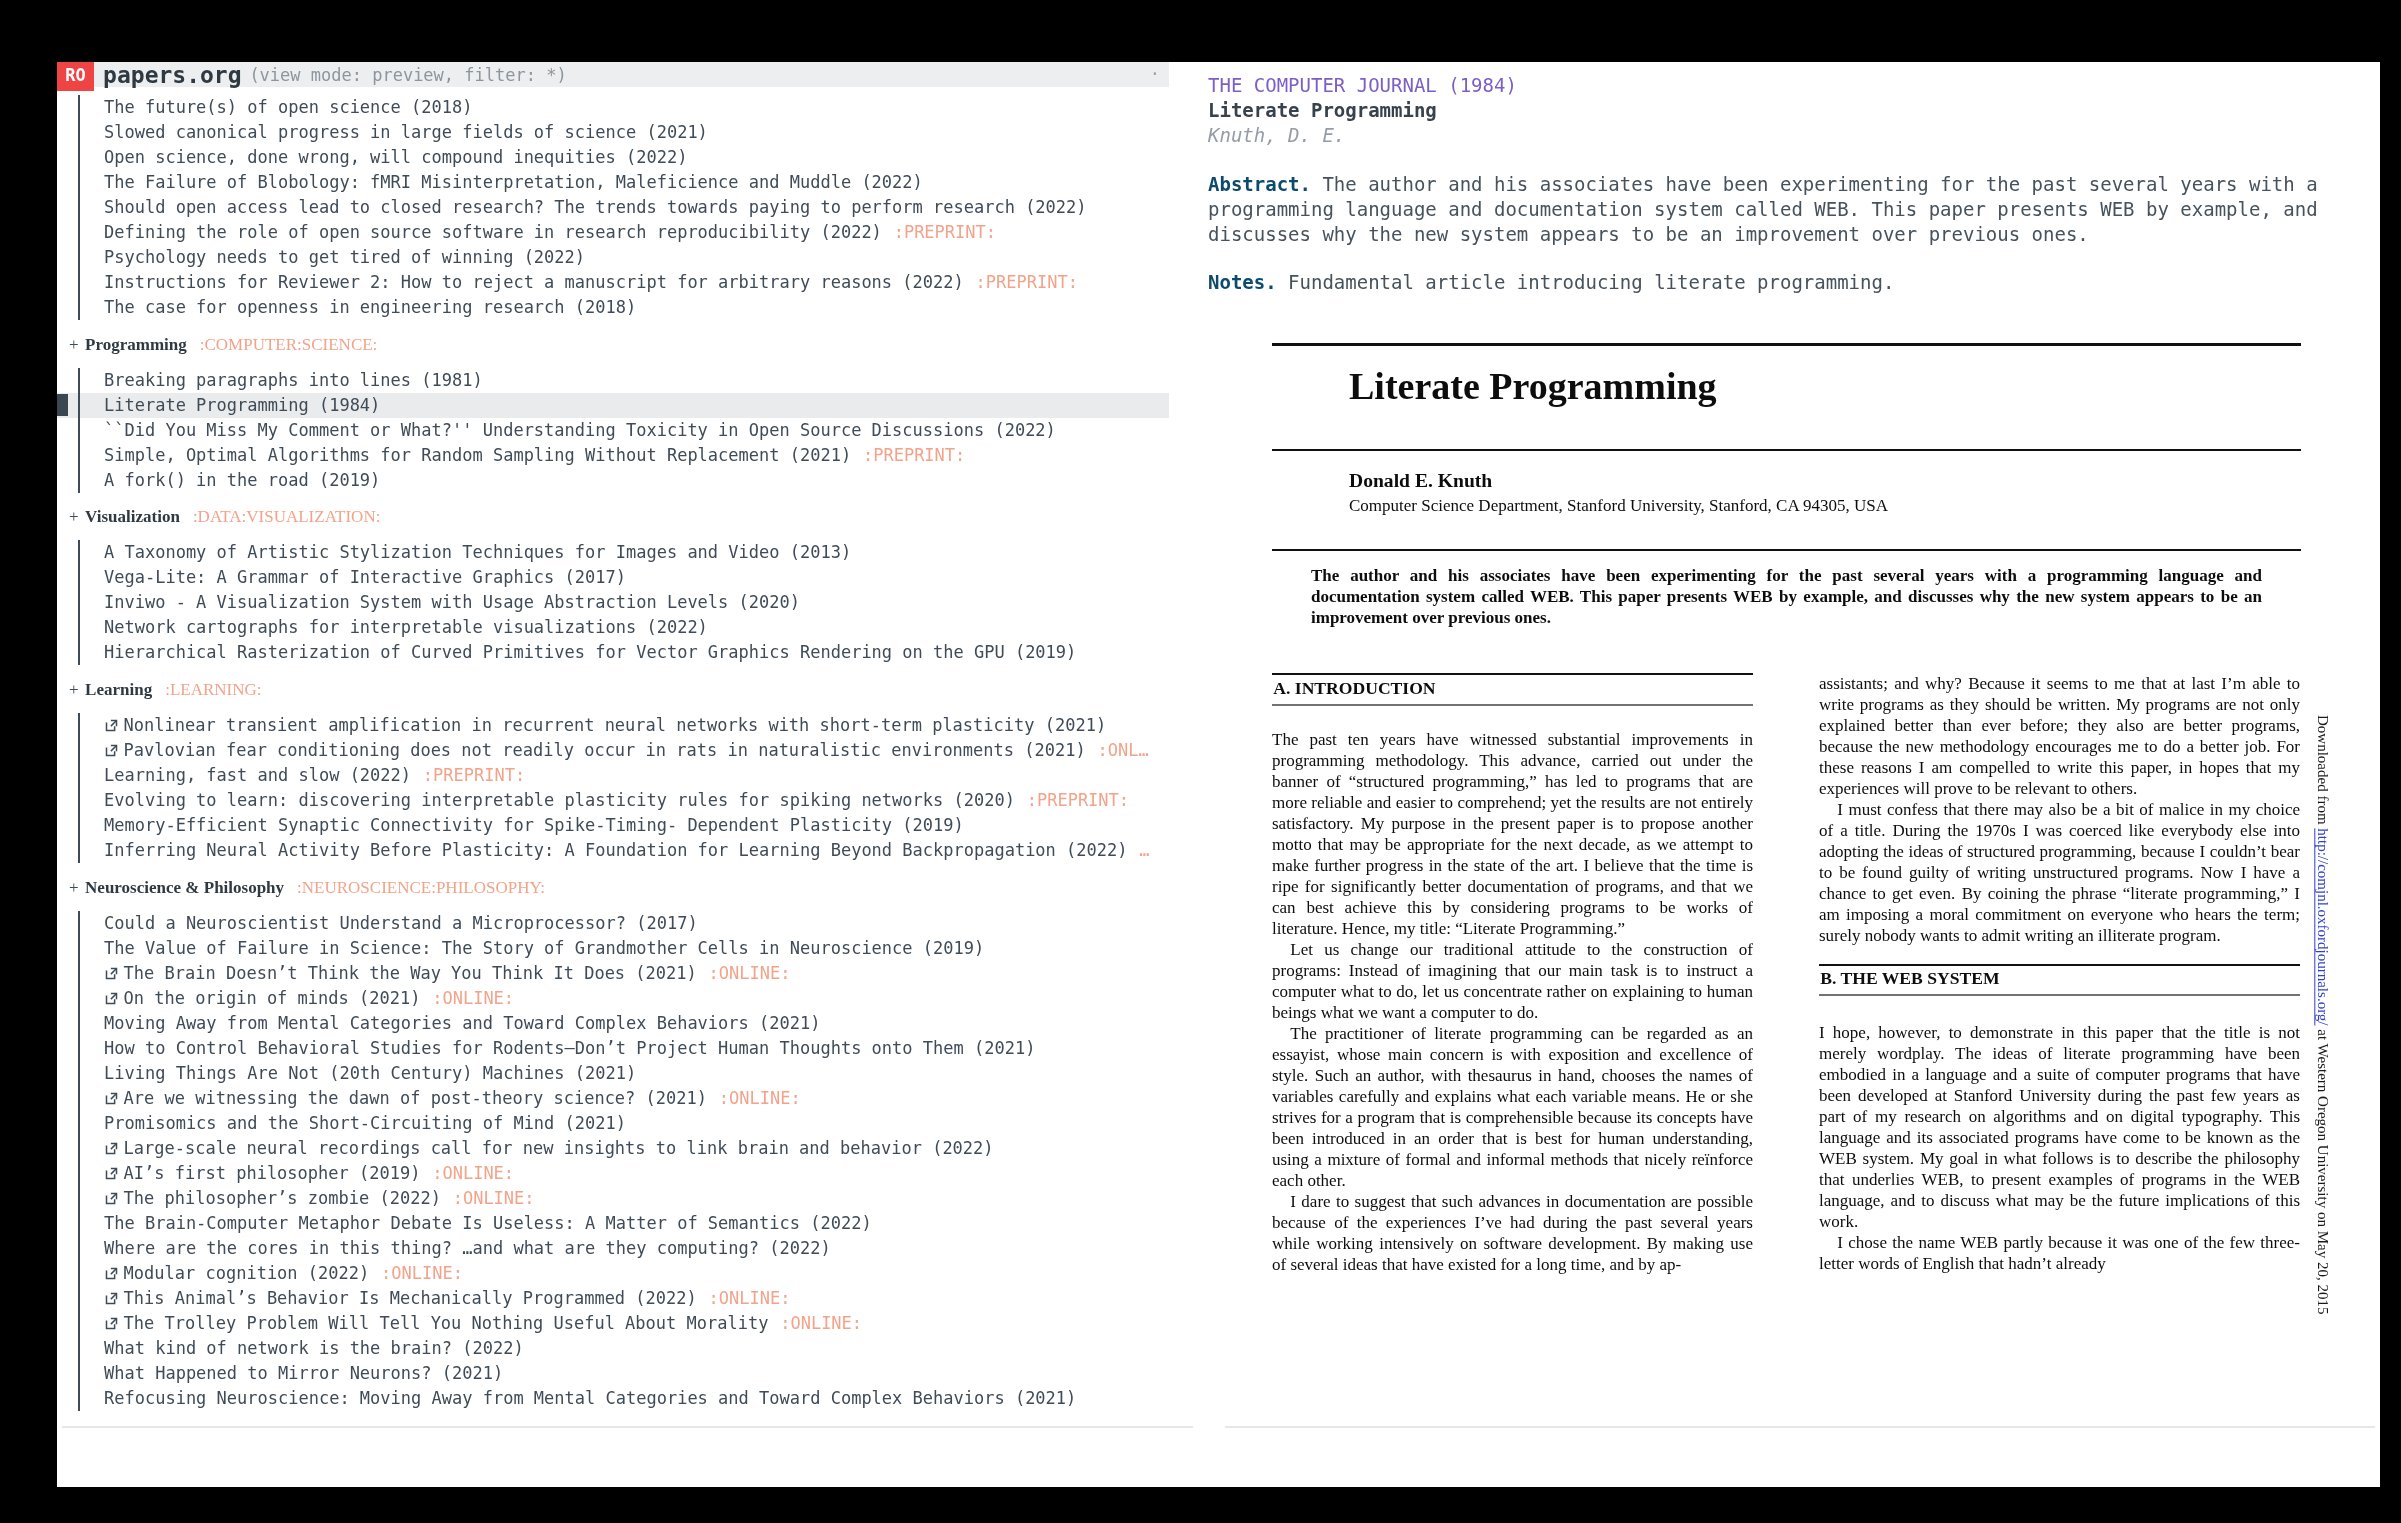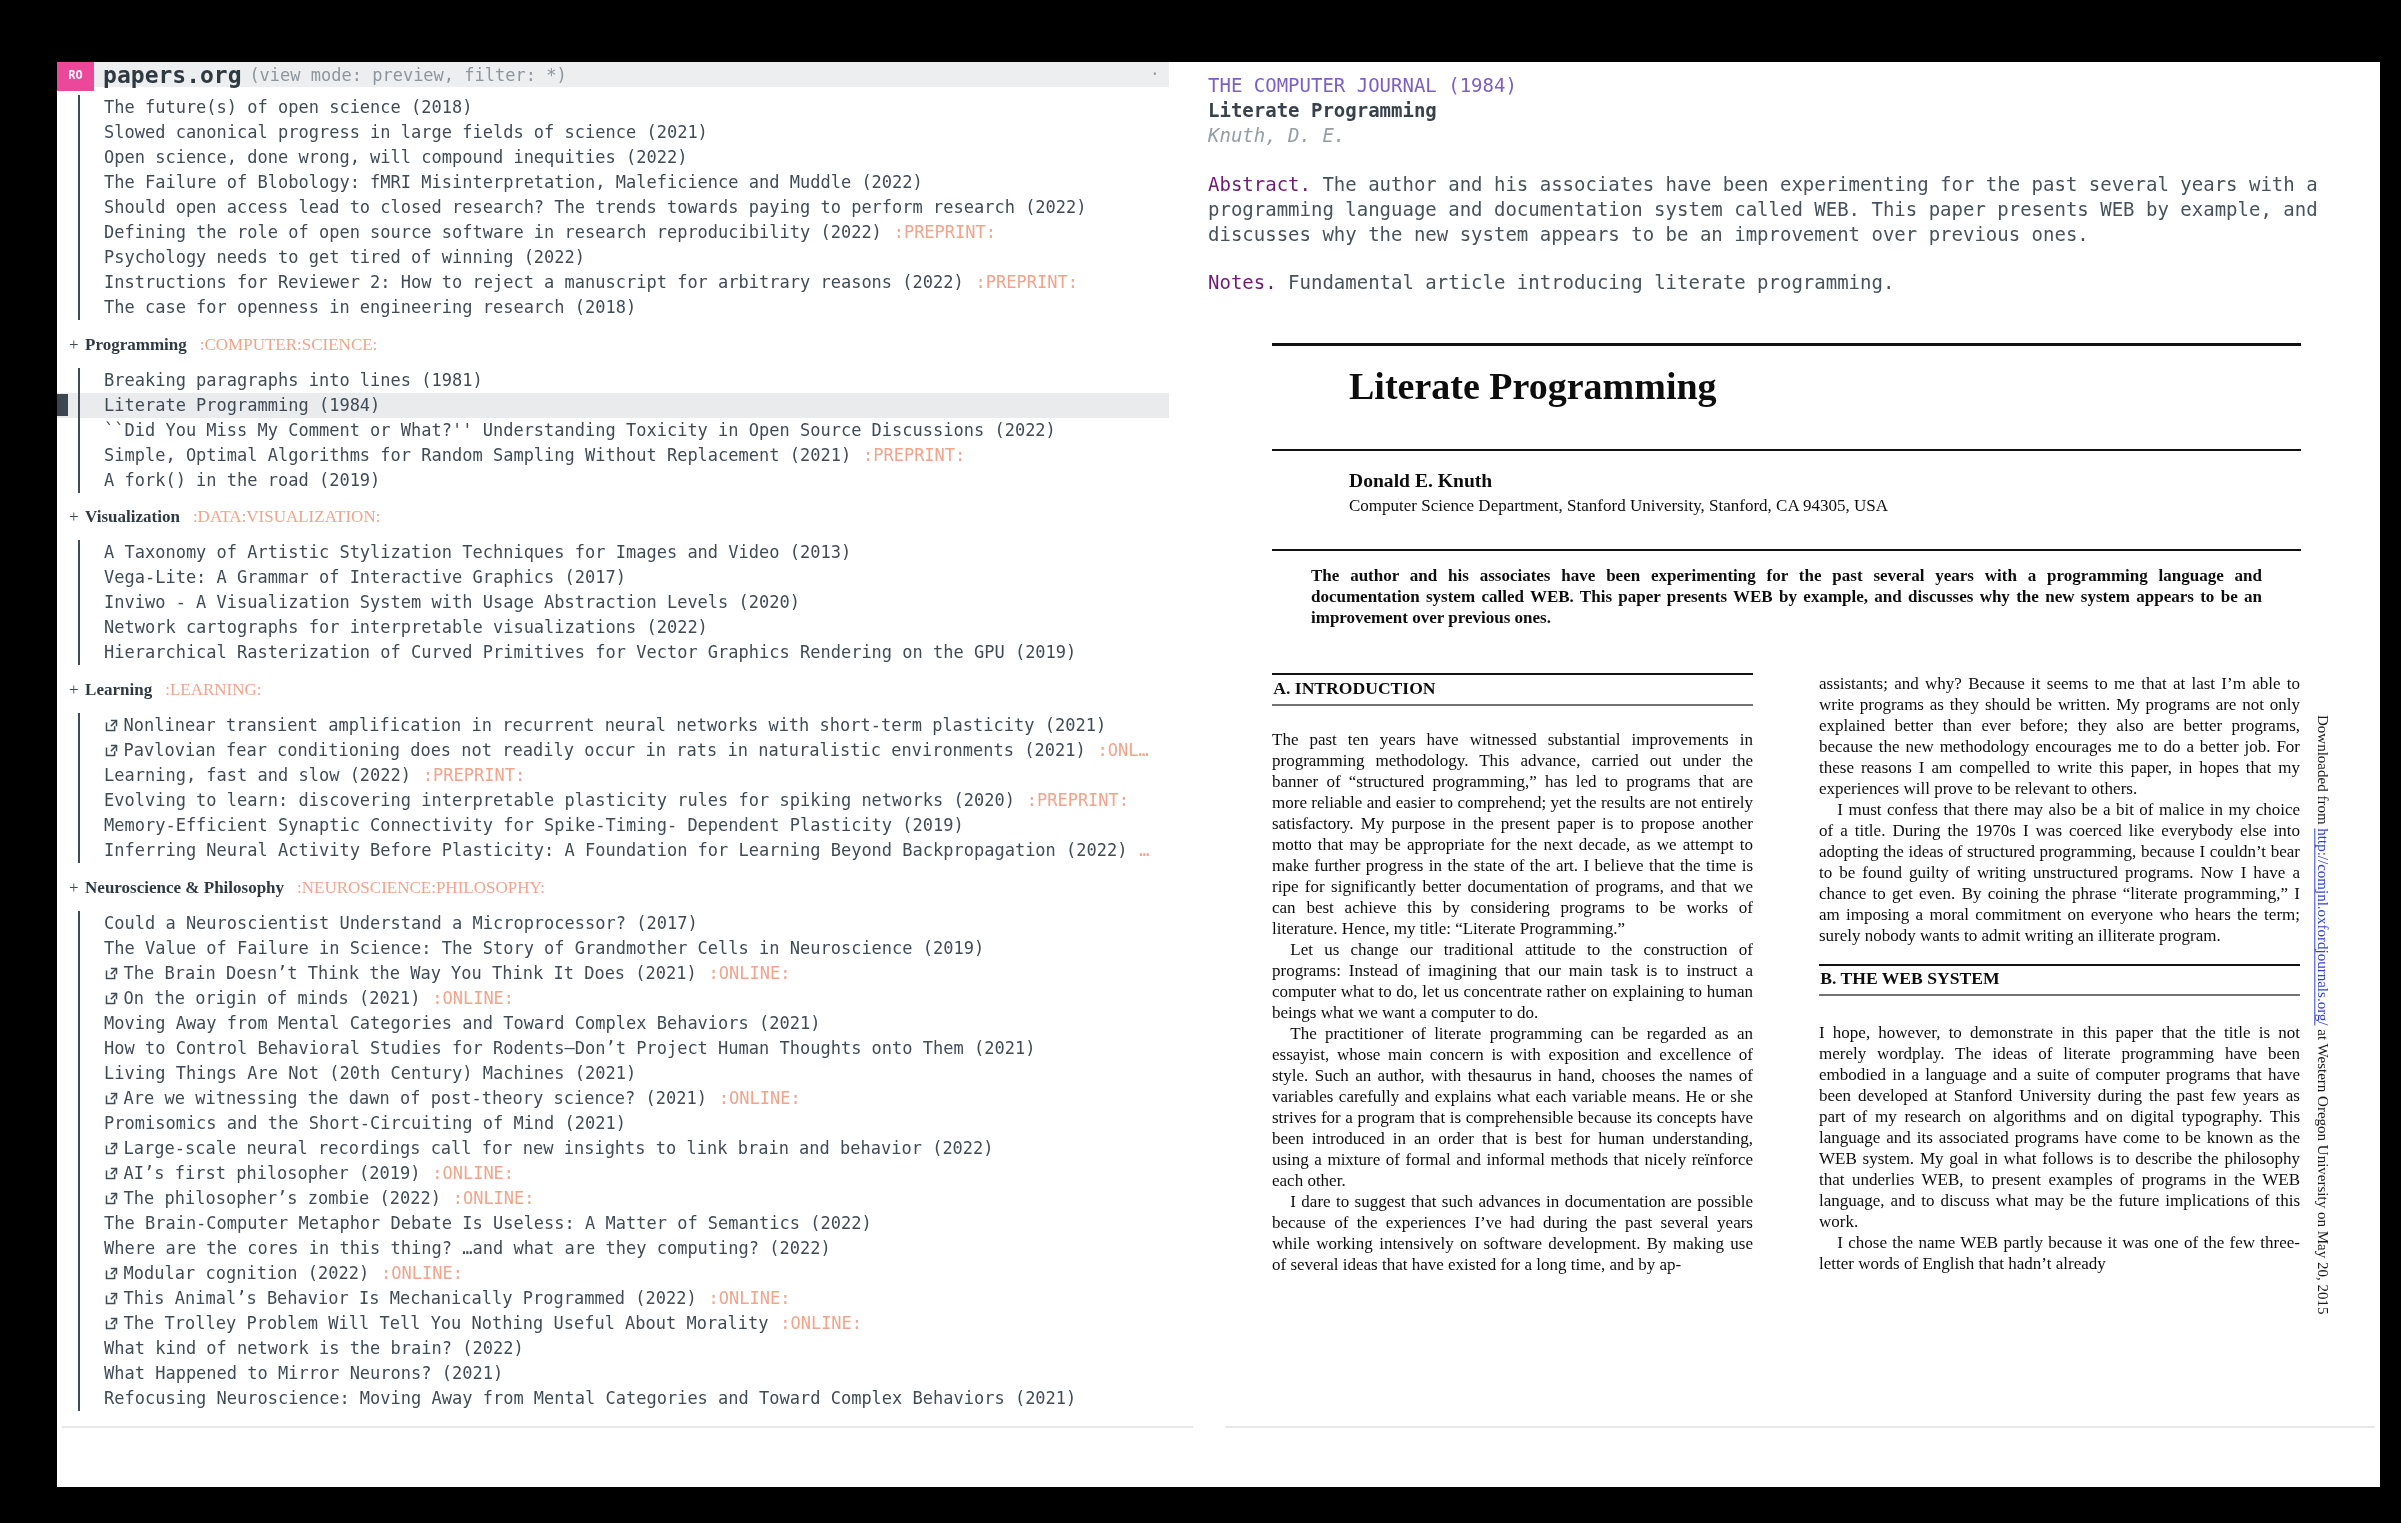--- a/index.html
+++ b/index.html
@@ -1,21 +1,21 @@
 <!DOCTYPE html>
 <html style="font-size:10.5px"><head>
 <meta charset="utf-8">
 <style>
   html,body{margin:0;padding:0;background:#000;}
   body{width:2401px;height:1523px;position:relative;font-family:"DejaVu Sans Mono",monospace;}
   .window{position:absolute;left:57px;top:62px;width:2323px;height:1425px;background:#ffffff;overflow:hidden;}
 
   
   .titlebar{position:absolute;left:0;top:0;width:1112px;height:25px;background:#eceeef;display:flex;align-items:center;}
-  .badge{width:37px;height:33px;background:#ec4899;color:#fff;font-size:12px;font-weight:bold;display:flex;align-items:center;justify-content:center;flex:0 0 auto;}
+  .badge{width:37px;height:33px;background:#ef4444;color:#fff;font-size:17px;font-weight:bold;display:flex;align-items:center;justify-content:center;flex:0 0 auto;}
   .app-title{margin-left:9.1px;font-size:23px;font-weight:bold;color:#2e3942;}
   .app-sub{margin-left:7.8px;font-size:17px;color:#8d969e;}
   .menu-dot{position:absolute;right:9.1px;top:0;line-height:25px;color:#9aa2a9;font-size:17px;}
 
   
   .list{position:absolute;left:0;top:25px;width:1112px;height:1339px;padding-top:7.8px;font-size:17px;color:#3f4b57;overflow:hidden;}
   .row{position:relative;height:25px;line-height:25px;padding-left:47px;white-space:nowrap;overflow:hidden;}
   .row::before{content:"";position:absolute;left:21px;top:0;bottom:0;width:2px;background:#3f4b57;}
   .row.selected{background:#e9ebec;}
   .row.selected::after{content:"";position:absolute;left:0;top:1.3px;bottom:1.3px;width:10.5px;background:#3a4750;}
@@ -27,21 +27,21 @@
   .gname{font-weight:bold;color:#2e3942;margin-left:6.5px;}
   .gtag{color:#f2a389;margin-left:13px;}
 
   
   .details{position:absolute;left:1151px;top:11px;width:1111px;font-size:19px;line-height:25px;color:#46525c;}
   .d-journal{color:#7b5ec6;}
   .d-title{font-weight:bold;color:#37424d;}
   .d-author{font-style:italic;color:#949da5;}
   .d-abstract{margin-top:23.5px;}
   .d-notes{margin-top:23.5px;}
-  .d-label{font-weight:normal;color:#701a75;text-align:center;}
+  .d-label{font-weight:bold;color:#0c4a6e;text-align:center;}
 
   
   .pdf{position:absolute;left:1215px;top:281px;width:1029px;height:1086px;overflow:hidden;background:#fff;color:#0d0d0d;font-family:"Liberation Serif","DejaVu Serif",serif;}
   .rule{height:2.6px;background:#111;}
   .rule.thin{height:2px;}
   .pdf-title{margin:17px 0 0 77px;font-size:38px;line-height:47px;font-weight:bold;}
   .rule.r2{margin-top:39px;}
   .pdf-author{margin:19.6px 0 0 77px;font-size:19.6px;line-height:22px;font-weight:bold;}
   .pdf-affil{margin:3.9px 0 0 77px;font-size:17px;line-height:19.6px;}
   .rule.r3{margin-top:33px;}

